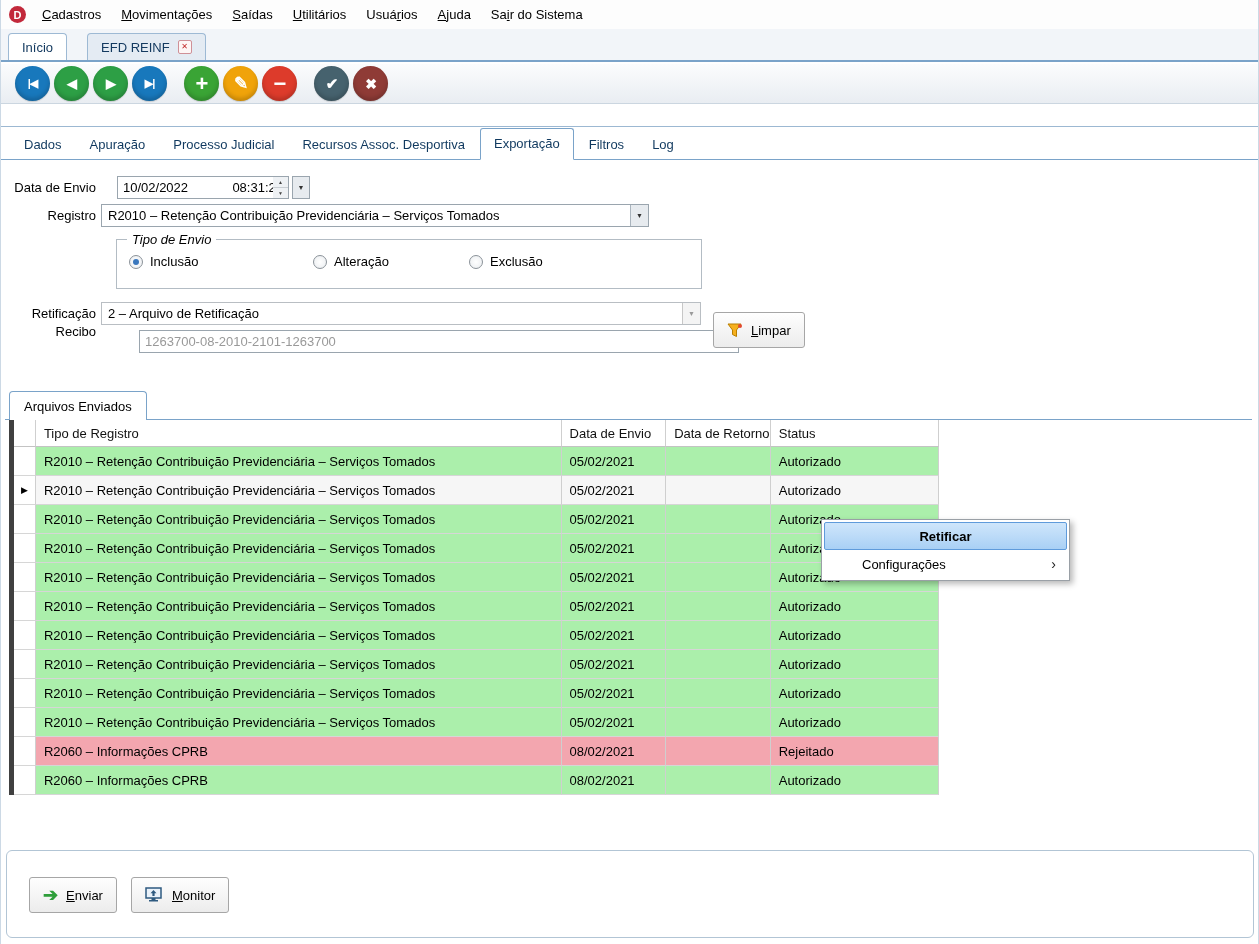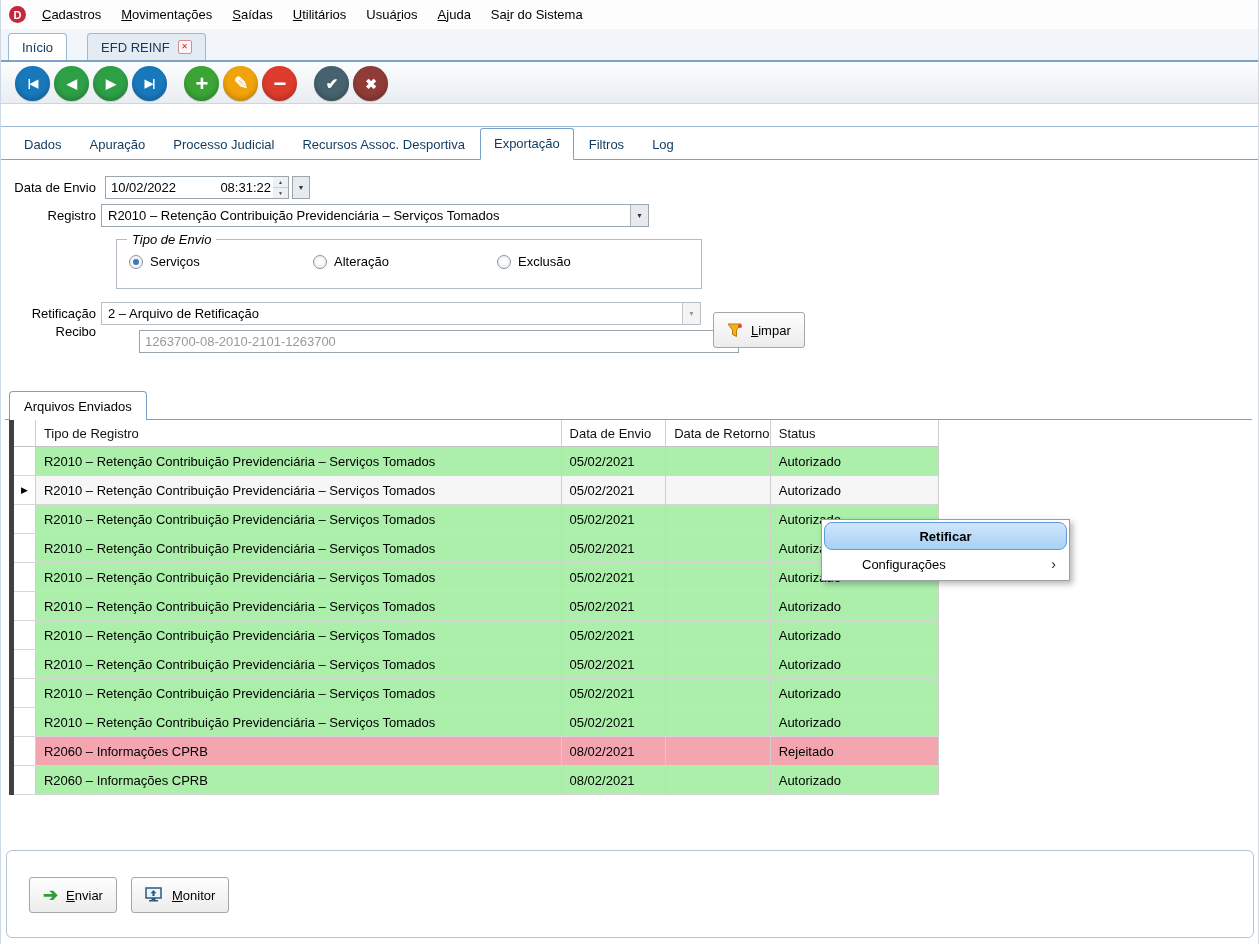--- a/index.html
+++ b/index.html
@@ -28,39 +28,39 @@
 
   
   .page-tabs{position:absolute;top:126px;left:0;right:0;height:34px;background:#fff;border-top:1px solid #9cb8d2;border-bottom:1px solid #7aa3c9;display:flex;align-items:flex-end;padding-left:10px;gap:2px;}
   .page-tab{padding:7px 13px 8px;color:#10395f;position:relative;bottom:-1px;white-space:nowrap;}
   .page-tab.active{border:1px solid #7aa3c9;border-bottom:1px solid #fff;background:#fff;border-radius:3px 3px 0 0;}
 
   
   .form-area{position:absolute;top:160px;left:0;right:0;height:230px;background:#fff;}
   .f-label{position:absolute;width:92px;text-align:right;line-height:23px;white-space:nowrap;}
   .inputbox{position:absolute;height:23px;border:1px solid #9aa5ae;background:#fff;display:flex;align-items:center;padding:0 5px;}
-  .datebox{left:104px;top:16px;width:172px;justify-content:space-between;}
+  .datebox{left:116px;top:16px;width:172px;justify-content:space-between;}
   .spinner{position:absolute;left:272px;top:16px;width:16px;height:23px;border:1px solid #9aa5ae;border-left:none;background:#eef1f4;display:flex;flex-direction:column;}
   .spinner span{flex:1;font-size:5px;line-height:10px;text-align:center;color:#444;border-bottom:1px solid #c8cdd2;}
   .spinner span:last-child{border-bottom:none;}
   .drop-btn{position:absolute;left:291px;top:16px;width:18px;height:23px;border:1px solid #9aa5ae;background:#e7ebef;display:flex;align-items:center;justify-content:center;}
   .drop-btn i,.combo-arrow i{font-style:normal;font-size:7px;color:#333;}
   .combo{position:absolute;height:23px;border:1px solid #9aa5ae;background:#fff;display:flex;align-items:center;}
   .combo-text{flex:1;padding:0 6px;white-space:nowrap;overflow:hidden;}
   .combo-arrow{width:18px;height:100%;background:#e7ebef;border-left:1px solid #aab4bd;display:flex;align-items:center;justify-content:center;}
   .combo.disabled{border-color:#b9bec3;}
   .combo.disabled .combo-arrow{background:#f4f4f4;border-left-color:#c7c7c7;}
   .combo.disabled .combo-arrow i{color:#9a9a9a;}
   .groupbox{position:absolute;left:115px;top:72px;width:586px;height:57px;border:1px solid #b3bcc4;}
   .groupbox legend{margin-left:10px;padding:0 5px;font-size:13px;font-style:italic;}
   .radio-row{position:relative;height:20px;margin-top:7px;}
   .radio-opt{position:absolute;display:flex;align-items:center;gap:7px;}
   .radio-opt:nth-child(1){left:12px;}
   .radio-opt:nth-child(2){left:196px;}
-  .radio-opt:nth-child(3){left:380px;}
+  .radio-opt:nth-child(3){left:352px;}
   .radio{width:14px;height:14px;border:1px solid #8b9299;border-radius:50%;background:radial-gradient(#fff,#e9ecef);position:relative;}
   .radio.checked::after{content:"";position:absolute;left:3px;top:3px;width:6px;height:6px;border-radius:50%;background:#3a77bd;}
   .recibo{color:#999;}
   input.inputbox{font-family:"Liberation Sans",sans-serif;font-size:13px;outline:none;margin-left:38px;}
   .btn{border:1px solid #a6a6a6;border-radius:3px;background:linear-gradient(#fefefe,#ececec);display:flex;align-items:center;gap:8px;padding:0 13px;font-size:13px;cursor:pointer;font-family:"Liberation Sans",sans-serif;}
   .limpar{position:absolute;left:712px;top:152px;height:36px;}
 
   
   .files-tab{position:absolute;top:391px;left:8px;height:29px;display:flex;align-items:center;padding:0 14px;border:1px solid #7aa3c9;border-bottom:none;border-radius:4px 4px 0 0;background:#fff;z-index:2;}
   .files-line{position:absolute;top:419px;left:4px;right:6px;border-bottom:1px solid #7aa3c9;}
@@ -79,21 +79,21 @@
 
   
   .footer{position:absolute;top:850px;left:5px;width:1248px;height:88px;border:1px solid #b2c5d5;border-radius:6px;background:#fff;}
   #btn-enviar{position:absolute;left:22px;top:26px;height:36px;}
   #btn-monitor{position:absolute;left:124px;top:26px;height:36px;}
   .arrow-icon{color:#2e9e3a;font-size:18px;font-weight:bold;line-height:1;}
 
   
   .context-menu{position:absolute;left:820px;top:519px;width:249px;background:#fff;border:1px solid #9aa0a6;box-shadow:3px 3px 6px rgba(0,0,0,.28);padding:2px;z-index:10;}
   .cm-item{height:28px;display:flex;align-items:center;padding:0 12px 0 38px;position:relative;}
-  .cm-item.highlight{background:linear-gradient(#cfe6fb,#a9d0f5);border:1px solid #5f9bdb;border-radius:8px;justify-content:center;padding:0;font-weight:bold;}
+  .cm-item.highlight{background:linear-gradient(#cfe6fb,#a9d0f5);border:1px solid #5f9bdb;border-radius:2px;justify-content:center;padding:0;font-weight:bold;}
   .cm-arrow{position:absolute;right:11px;font-size:14px;line-height:1;color:#222;}
 </style>
 </head>
 <body>
 
 <div class="window">
 
   <div class="menubar">
     <div class="app-icon">D</div>
     <div class="menu-items">
@@ -181,21 +181,21 @@
       <span class="combo-arrow">
           <i>▼</i>
         </span>
     </div>
 
     <fieldset class="groupbox">
       <legend>Tipo de Envio</legend>
       <div class="radio-row">
           <div class="radio-opt">
             <span class="radio checked"></span>
-            <span class="radio-label">Serviços</span>
+            <span class="radio-label">Inclusão</span>
           </div>
           <div class="radio-opt">
             <span class="radio"></span>
             <span class="radio-label">Alteração</span>
           </div>
           <div class="radio-opt">
             <span class="radio"></span>
             <span class="radio-label">Exclusão</span>
           </div>
         </div>

